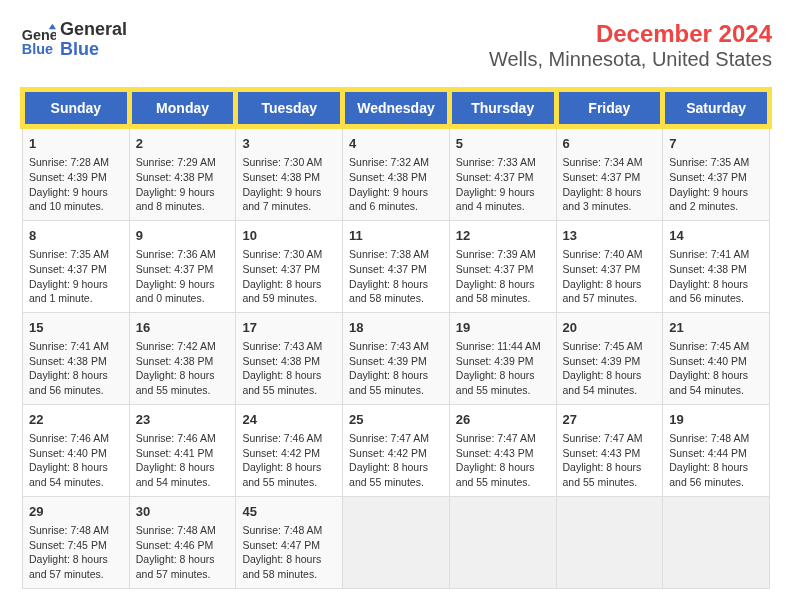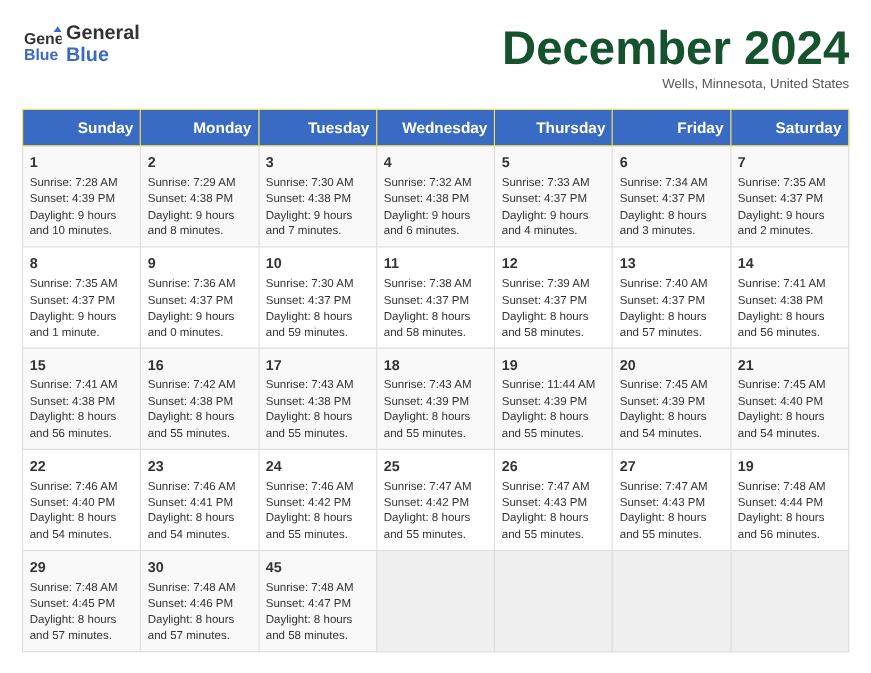--- a/index.html
+++ b/index.html
@@ -31,43 +31,43 @@
     }
     .logo-text span:first-child { color: #333; }
     .logo-icon {
       width: 36px;
       height: 36px;
     }
     .title-area {
       text-align: right;
     }
     .main-title {
-      font-size: 43px;
+      font-size: 24px;
       font-weight: bold;
-      color: #14532d;
+      color: #ef4444;
     }
     .subtitle {
-      font-size: 12px;
+      font-size: 20px;
       color: #555;
     }
     table {
       width: 100%;
       border-collapse: collapse;
       font-size: 11px;
     }
     thead tr {
       background-color: #3A6BC4;
       color: white;
     }
     thead th {
       padding: 8px 6px;
-      text-align: right;
+      text-align: center;
       font-size: 14px;
       font-weight: bold;
-      border: 1px solid #fde047;
+      border: 5px solid #fde047;
     }
     tbody tr {
       border-bottom: 1px solid #ccc;
     }
     tbody tr:nth-child(odd) {
       background-color: #f9f9f9;
     }
     tbody tr:nth-child(even) {
       background-color: #ffffff;
     }
@@ -154,21 +154,21 @@
       <tr>
         <td><span class="day-num">22</span><span>Sunrise: 7:46 AM</span><br><span>Sunset: 4:40 PM</span><br><span>Daylight: 8 hours and 54 minutes.</span></td>
         <td><span class="day-num">23</span><span>Sunrise: 7:46 AM</span><br><span>Sunset: 4:41 PM</span><br><span>Daylight: 8 hours and 54 minutes.</span></td>
         <td><span class="day-num">24</span><span>Sunrise: 7:46 AM</span><br><span>Sunset: 4:42 PM</span><br><span>Daylight: 8 hours and 55 minutes.</span></td>
         <td><span class="day-num">25</span><span>Sunrise: 7:47 AM</span><br><span>Sunset: 4:42 PM</span><br><span>Daylight: 8 hours and 55 minutes.</span></td>
         <td><span class="day-num">26</span><span>Sunrise: 7:47 AM</span><br><span>Sunset: 4:43 PM</span><br><span>Daylight: 8 hours and 55 minutes.</span></td>
         <td><span class="day-num">27</span><span>Sunrise: 7:47 AM</span><br><span>Sunset: 4:43 PM</span><br><span>Daylight: 8 hours and 55 minutes.</span></td>
         <td><span class="day-num">19</span><span>Sunrise: 7:48 AM</span><br><span>Sunset: 4:44 PM</span><br><span>Daylight: 8 hours and 56 minutes.</span></td>
       </tr>
       <tr>
-        <td><span class="day-num">29</span><span>Sunrise: 7:48 AM</span><br><span>Sunset: 4:45 PM</span><br><span>Daylight: 8 hours and 57 minutes.</span></td>
+        <td><span class="day-num">29</span><span>Sunrise: 7:48 AM</span><br><span>Sunset: 7:45 PM</span><br><span>Daylight: 8 hours and 57 minutes.</span></td>
         <td><span class="day-num">30</span><span>Sunrise: 7:48 AM</span><br><span>Sunset: 4:46 PM</span><br><span>Daylight: 8 hours and 57 minutes.</span></td>
         <td><span class="day-num">45</span><span>Sunrise: 7:48 AM</span><br><span>Sunset: 4:47 PM</span><br><span>Daylight: 8 hours and 58 minutes.</span></td>
         <td class="empty-cell"></td>
         <td class="empty-cell"></td>
         <td class="empty-cell"></td>
         <td class="empty-cell"></td>
       </tr>
     </tbody>
 </table>
 

